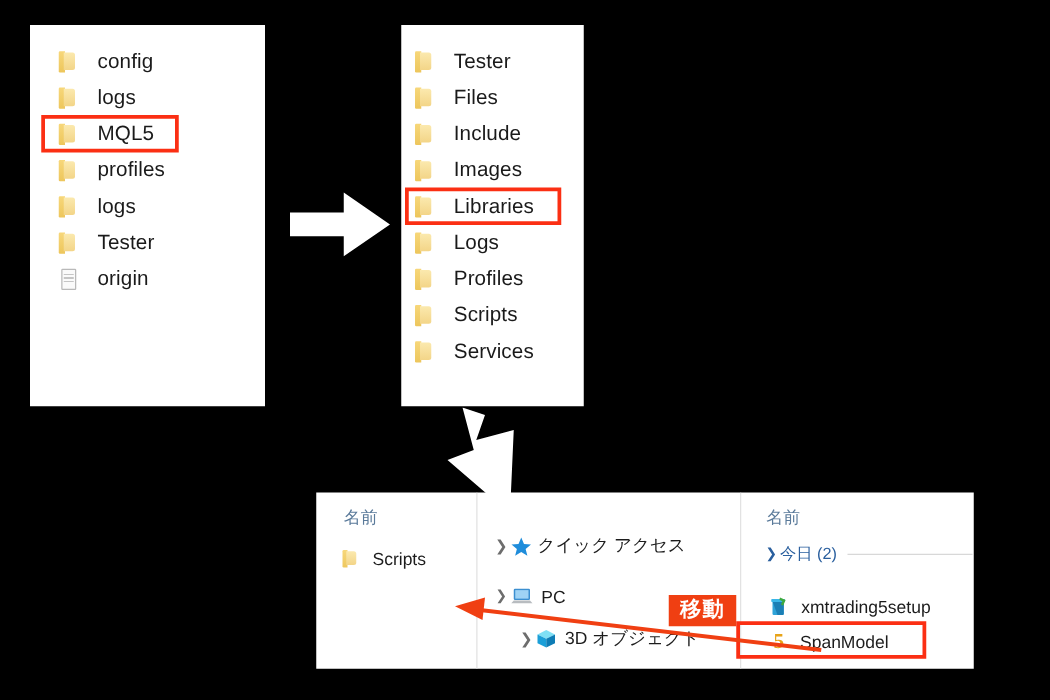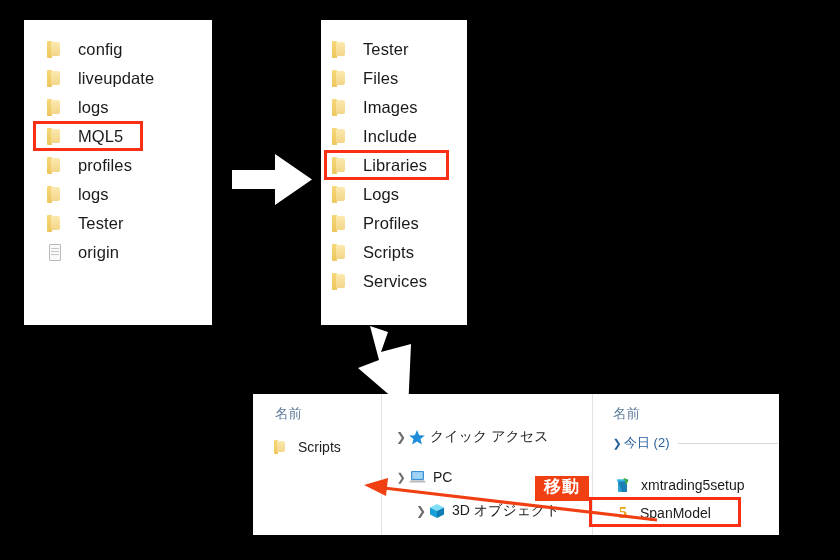--- a/index.html
+++ b/index.html
@@ -217,41 +217,37 @@
   
   #move-badge {
     position: absolute;
     left: 535px; top: 476px;
     background: #f03f12;
     color: #ffffff;
     font-size: 17px;
     font-weight: bold;
     letter-spacing: 1px;
     padding: 2px 9px 3px 9px;
-    font-family: Liberation Mono, monospace;
+    font-family: Liberation Serif, serif;
     line-height: 20px;
     z-index: 6;
   }
 </style>
 </head>
 <body>
 
 <div class="panel" id="panel1">
   <div class="list">
 
 
     <div class="row">
       <span class="folder-icon"></span>
       <span class="label">config</span>
     </div>
 
-    <div class="row">
-      <span class="folder-icon"></span>
-      <span class="label">liveupdate</span>
-    </div>
 
     <div class="row">
       <span class="folder-icon"></span>
       <span class="label">logs</span>
     </div>
 
     <div class="row">
       <span class="folder-icon"></span>
       <span class="label">MQL5</span>
       <span class="hl" style="left:-13px; top:-1px; width:110px; height:30px;"></span>
@@ -294,26 +290,26 @@
       <span class="label">Tester</span>
     </div>
 
     <div class="row">
       <span class="folder-icon"></span>
       <span class="label">Files</span>
     </div>
 
     <div class="row">
       <span class="folder-icon"></span>
+      <span class="label">Include</span>
+    </div>
+
+    <div class="row">
+      <span class="folder-icon"></span>
       <span class="label">Images</span>
-    </div>
-
-    <div class="row">
-      <span class="folder-icon"></span>
-      <span class="label">Include</span>
     </div>
 
     <div class="row">
       <span class="folder-icon"></span>
       <span class="label">Libraries</span>
       <span class="hl" style="left:-7px; top:-1px; width:125px; height:30px;"></span>
     </div>
 
 
     <div class="row">

